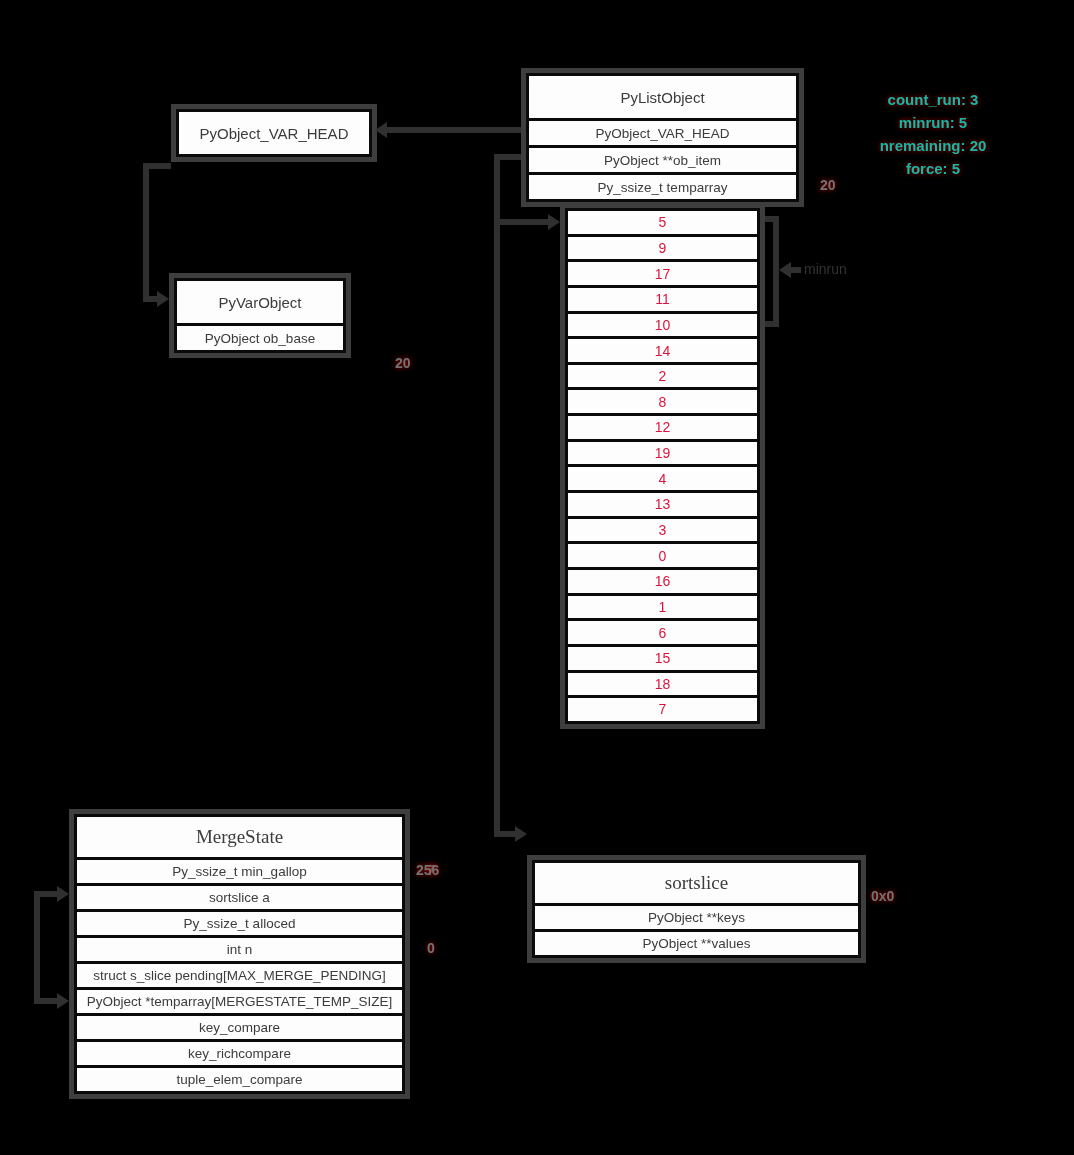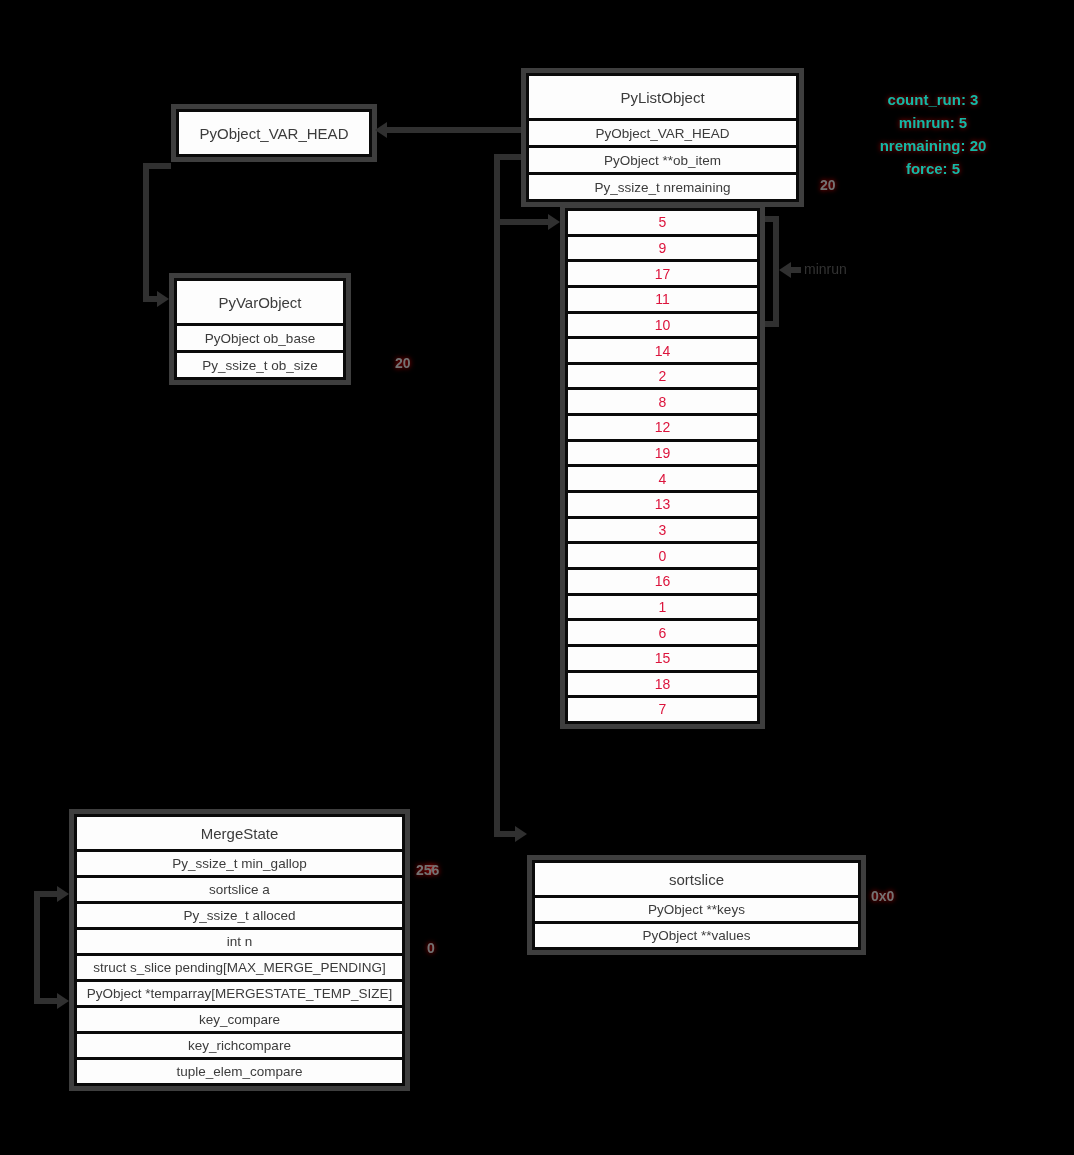--- a/index.html
+++ b/index.html
@@ -8,21 +8,21 @@
     font-family:"Liberation Sans", sans-serif;overflow:hidden;
   }
   
   .gvbox{position:absolute;background:#3e3e3e;padding:5px;box-sizing:border-box;}
   .inner{border:3px solid #0a0a0a;background:#fff;}
   .inner > div{border-top:3px solid #0a0a0a;display:flex;align-items:center;justify-content:center;
     color:#3c3c3c;background:#fdfdfd;}
   .inner > div:first-child{border-top:none;}
   .hdr{height:42px;font-size:15px;border-radius:7px;}
   .row{height:24px;font-size:13.5px;}
-  .hdr40{height:32px;font-size:15px;}
+  .hdr40{height:40px;font-size:19px;font-family:Liberation Serif, serif;}
   .row23{height:23px;font-size:13.5px;}
   .arow{height:22.65px;font-size:14px;color:#dc143c !important;}
   
   .hline,.vline{position:absolute;background:#303030;}
   .arrow{position:absolute;width:0;height:0;}
   .arrow-left{border-top:8px solid transparent;border-bottom:8px solid transparent;border-right:12px solid #303030;}
   .arrow-right{border-top:8px solid transparent;border-bottom:8px solid transparent;border-left:12px solid #303030;}
   
   .redtext{position:absolute;color:#737373;font-weight:600;font-size:14px;
     text-shadow:0 0 5px rgba(200,0,0,.9);}
@@ -41,36 +41,35 @@
     <div>minrun: 5</div>
     <div>nremaining: 20</div>
     <div>force: 5</div>
   </div>
 
   <div class="gvbox" style="left:521px;top:68px;width:283px;">
     <div class="inner">
       <div class="hdr">PyListObject</div>
       <div class="row">PyObject_VAR_HEAD</div>
       <div class="row">PyObject **ob_item</div>
-      <div class="row">Py_ssize_t nremaining</div>
+      <div class="row">Py_ssize_t temparray</div>
     </div>
   </div>
   <div class="redtext" style="left:820px;top:177px;">20</div>
 
   <div class="gvbox" style="left:171px;top:104px;width:206px;">
     <div class="inner">
       <div class="hdr">PyObject_VAR_HEAD</div>
     </div>
   </div>
 
   <div class="gvbox" style="left:169px;top:273px;width:182px;">
     <div class="inner">
       <div class="hdr">PyVarObject</div>
       <div class="row">PyObject ob_base</div>
-      <div class="row">Py_ssize_t ob_size</div>
     </div>
   </div>
   <div class="redtext" style="left:395px;top:355px;">20</div>
 
   <div class="gvbox" style="left:560px;top:203px;width:205px;">
     <div class="inner">
       <div class="arow">5</div>
       <div class="arow">9</div>
       <div class="arow">17</div>
       <div class="arow">11</div>

